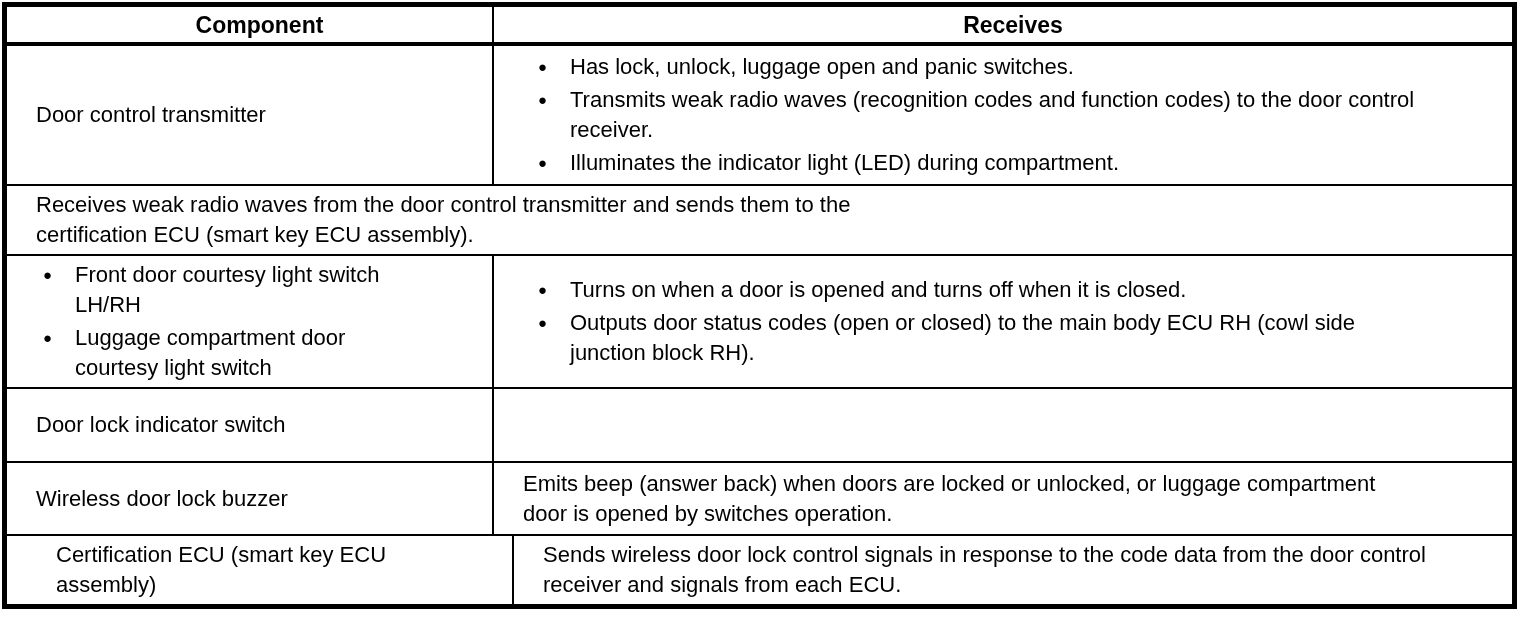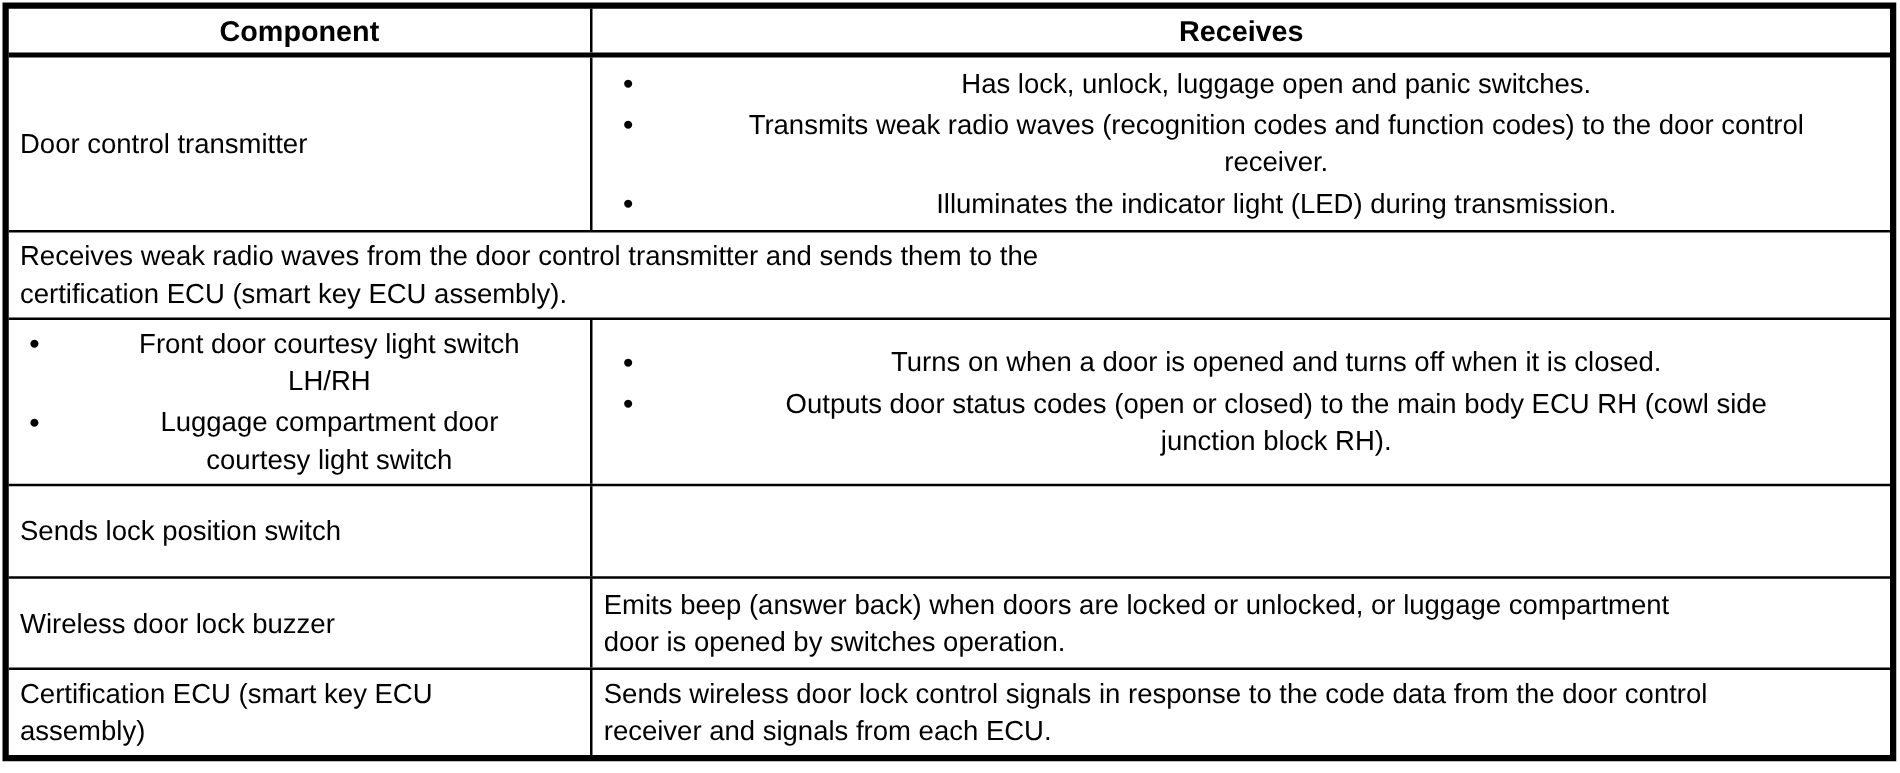--- a/index.html
+++ b/index.html
@@ -32,20 +32,21 @@
     border-bottom:2px solid var(--border-color);
   }
   .body-row:last-child{border-bottom:none;}
   .cell{
     display:flex;
     flex-direction:column;
     justify-content:center;
     overflow:hidden;
     font-size:22px;
     line-height:30px;
+    margin-left:20px;
   }
   .comp{
     width:467px;
     flex:0 0 467px;
     border-right:2px solid var(--border-color);
   }
   .func{flex:1;}
   .header-cell{
     align-items:center;
     justify-content:center;
@@ -68,29 +69,28 @@
     align-items:flex-start;
   }
   .bullet{
     flex:0 0 32px;
     font-size:15px;
     line-height:30px;
   }
   .bullet-text{
     white-space:pre;
     flex:1;
-    text-align:center;
   }
   
   .row-0{min-height:140px;}
   .row-1{min-height:67px;}
   .row-2{min-height:133px;}
   .row-3{min-height:74px;}
   .row-4{min-height:73px;}
-  .row-5{min-height:66px;}
+  .row-5{min-height:66px;padding-left:20px;}
 </style>
 </head>
 <body>
 
 <div class="doc-table">
   <div class="row header-row">
     <div class="cell comp header-cell">Component</div>
     <div class="cell func header-cell">Receives</div>
   </div>
   <div id="rows">
@@ -104,21 +104,21 @@
               <span class="bullet">●</span>
               <span class="bullet-text">Has lock, unlock, luggage open and panic switches.</span>
             </div>
             <div class="bullet-item">
               <span class="bullet">●</span>
               <span class="bullet-text">Transmits weak radio waves (recognition codes and function codes) to the door control
 receiver.</span>
             </div>
             <div class="bullet-item">
               <span class="bullet">●</span>
-              <span class="bullet-text">Illuminates the indicator light (LED) during transmission.</span>
+              <span class="bullet-text">Illuminates the indicator light (LED) during compartment.</span>
             </div>
           </div>
         </div>
       </div>
       <div class="row body-row row-1">
         <div class="cell func">
           <div class="cell-text">Receives weak radio waves from the door control transmitter and sends them to the
 certification ECU (smart key ECU assembly).</div>
         </div>
       </div>
@@ -146,21 +146,21 @@
             <div class="bullet-item">
               <span class="bullet">●</span>
               <span class="bullet-text">Outputs door status codes (open or closed) to the main body ECU RH (cowl side
 junction block RH).</span>
             </div>
           </div>
         </div>
       </div>
       <div class="row body-row row-3">
         <div class="cell comp">
-          <div class="cell-text">Sends lock position switch</div>
+          <div class="cell-text">Door lock indicator switch</div>
         </div>
       </div>
       <div class="row body-row row-4">
         <div class="cell comp">
           <div class="cell-text">Wireless door lock buzzer</div>
         </div>
         <div class="cell func">
           <div class="cell-text">Emits beep (answer back) when doors are locked or unlocked, or luggage compartment
 door is opened by switches operation.</div>
         </div>

